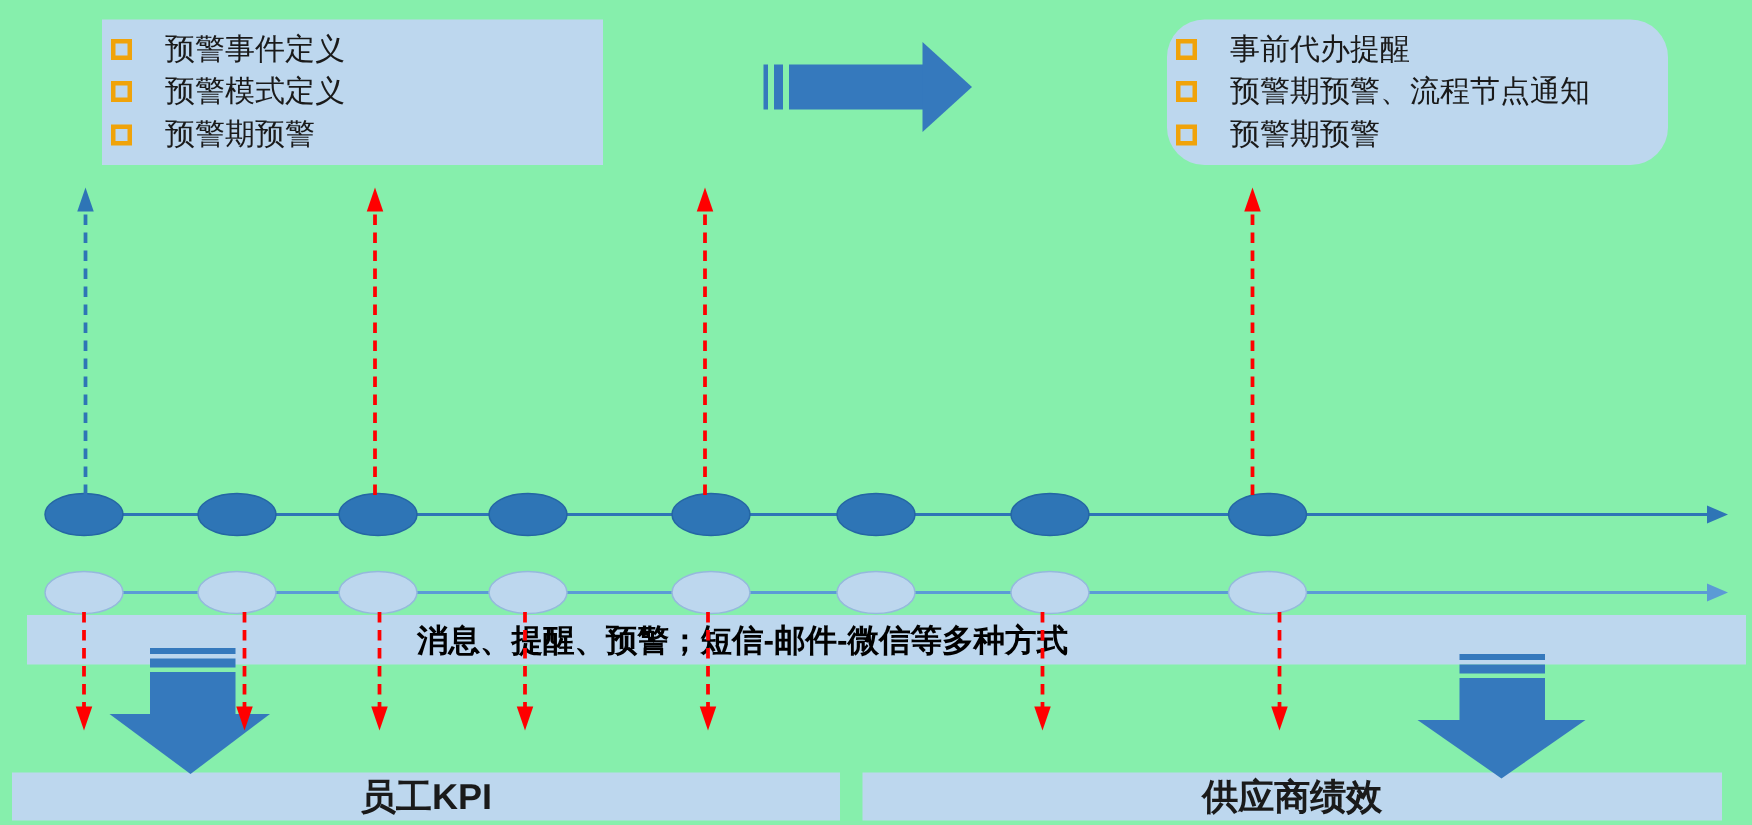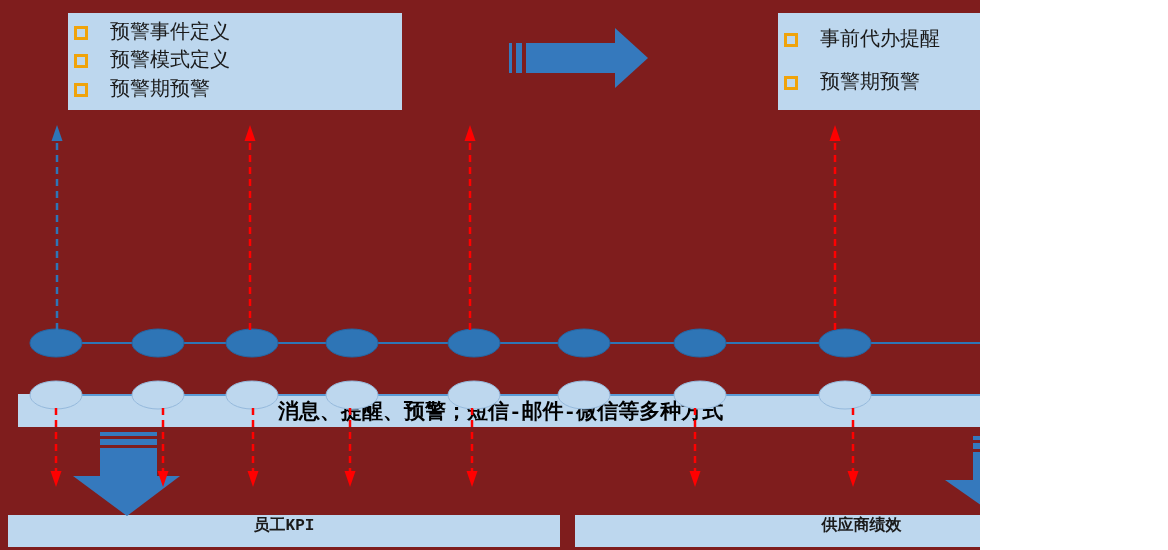--- a/index.html
+++ b/index.html
@@ -1,21 +1,21 @@
 <!DOCTYPE html>
 <html><head>
 <meta charset="utf-8">
 <style>
   html, body { margin: 0; padding: 0; background: #ffffff; }
   #stage {
     position: relative;
-    width: 980px;
+    width: 1168px;
     height: 550px;
-    background: #7f1d1d;
-    font-family: Liberation Mono, monospace;
+    background: #86efac;
+    font-family: Liberation Sans, sans-serif;
     overflow: hidden;
   }
   .lightbox {
     position: absolute;
     background: var(--box-bg, #bdd7ee);
     box-sizing: border-box;
   }
   .bullet-box {
     display: flex;
     flex-direction: column;
@@ -32,36 +32,36 @@
   .bullet {
     display: inline-block;
     width: 8px;
     height: 8px;
     border: 3px solid var(--bullet-orange, #f0a30a);
     margin-left: 6px;
     margin-right: 22px;
     flex: 0 0 auto;
   }
   #message-band {
-    left: 18px; top: 394px; width: 1146px; height: 33px;
+    left: 18px; top: 410px; width: 1146px; height: 33px;
     display: flex; align-items: center;
     font-size: 21px; font-weight: bold; color: #000;
     padding-left: 260px; box-sizing: border-box;
     z-index: 1;
   }
   .bottom-box {
     top: 515px; height: 32px;
     display: flex; align-items: flex-start; justify-content: center;
-    font-size: 16px; font-weight: bold; color: #1a1a1a;
+    font-size: 24px; font-weight: bold; color: #1a1a1a;
     z-index: 1;
   }
   #bottom-left-box  { left: 8px;   width: 552px; }
   #bottom-right-box { left: 575px; width: 573px; }
   #top-left-box  { left: 68px;  top: 13px; width: 334px; height: 97px; }
-  #top-right-box { left: 778px; top: 13px; width: 334px; height: 97px; }
+  #top-right-box { left: 778px; top: 13px; width: 334px; height: 97px; border-radius: 25px; }
   #diagram-svg {
     position: absolute; left: 0; top: 0; z-index: 2;
     pointer-events: none;
   }
 </style>
 </head>
 <body>
 
 <div id="stage" style="--box-bg: #bdd7ee; --bullet-orange: #f0a30a;">
 
@@ -77,20 +77,24 @@
       <div class="box-item">
         <span class="bullet"></span>
         <span>预警期预警</span>
       </div>
     </div>
 
   <div id="top-right-box" class="lightbox bullet-box">
       <div class="box-item">
         <span class="bullet"></span>
         <span>事前代办提醒</span>
+      </div>
+      <div class="box-item">
+        <span class="bullet"></span>
+        <span>预警期预警、流程节点通知</span>
       </div>
       <div class="box-item">
         <span class="bullet"></span>
         <span>预警期预警</span>
       </div>
     </div>
 
   <div id="message-band" class="lightbox">
     <span>消息、提醒、预警；短信-邮件-微信等多种方式</span>
   </div>

